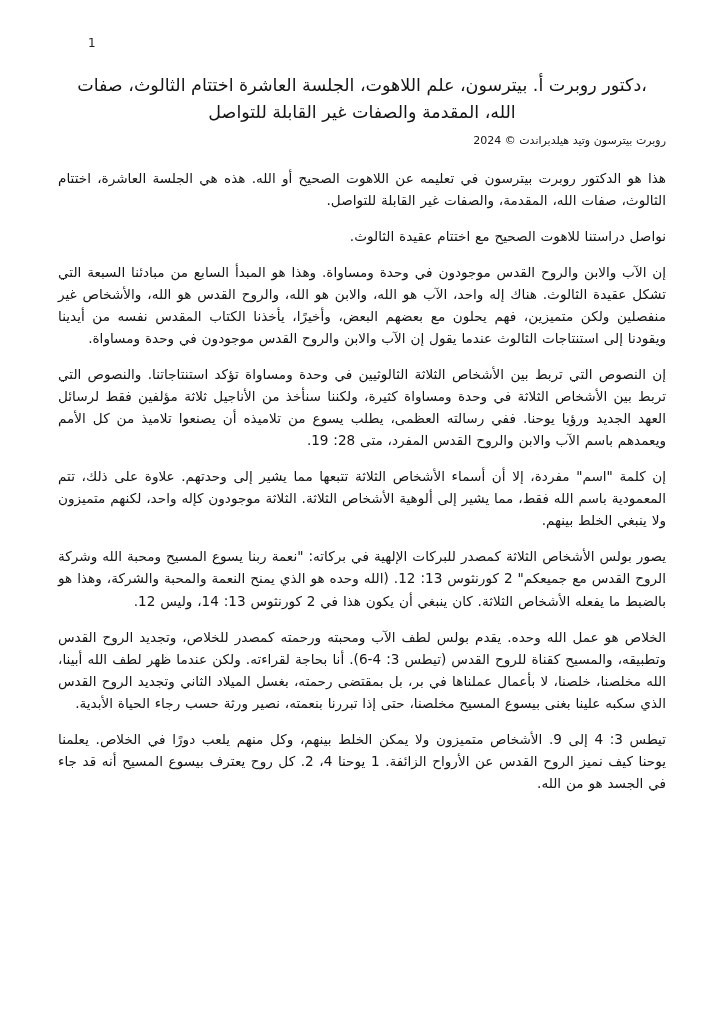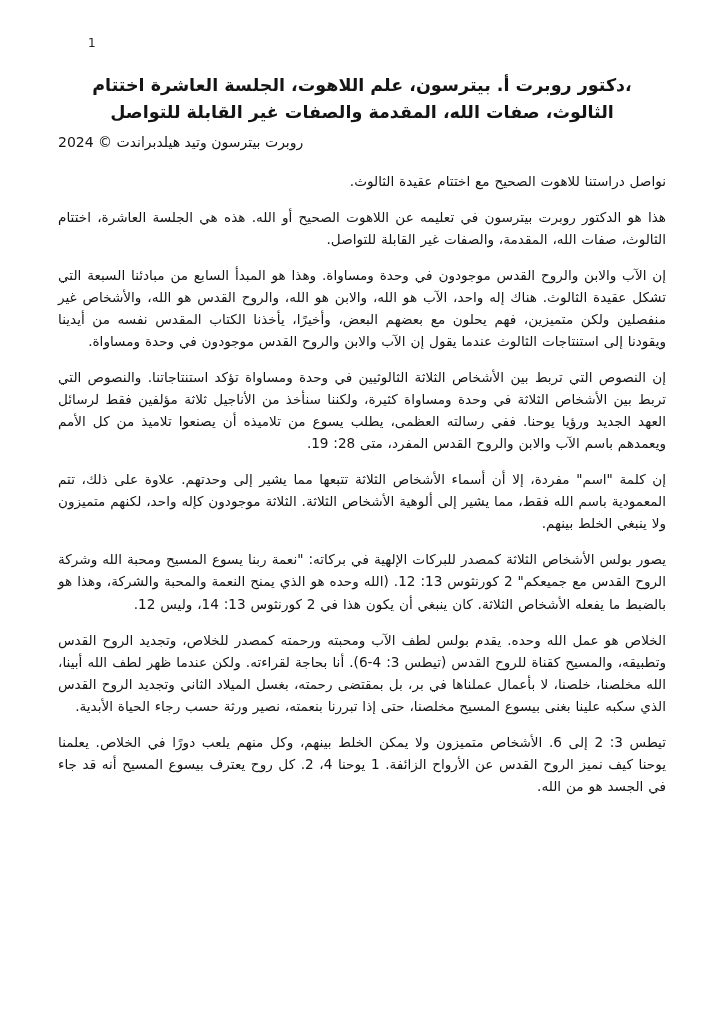--- a/index.html
+++ b/index.html
@@ -19,26 +19,26 @@
     top: 36px;
     left: 88px;
     font-size: 12px;
     color: #222;
     direction: ltr;
   }
   .title {
     margin: 38px 8px 8px 8px;
     text-align: center;
     font-size: 17.5px;
-    font-weight: bold;
+    font-weight: normal;
     line-height: 1.55;
   }
   .byline {
-    text-align: left;
-    font-size: 14px;
+    text-align: right;
+    font-size: 11px;
     margin: 2px 0 20px 0;
   }
   .para {
     font-size: 13.6px;
     line-height: 1.62;
     text-align: justify;
     margin: 0 0 14px 0;
     word-spacing: 0.5px;
   }
 </style>
@@ -46,30 +46,30 @@
 <body>
 
 <div class="page">
 
   <div class="page-number">1</div>
 
   <h1 class="title">،دكتور روبرت أ. بيترسون، علم اللاهوت، الجلسة العاشرة اختتام الثالوث، صفات الله، المقدمة والصفات غير القابلة للتواصل</h1>
 
   <div class="byline">روبرت بيترسون وتيد هيلدبراندت © 2024</div>
 
+  <p class="para">هذا هو الدكتور روبرت بيترسون في تعليمه عن اللاهوت الصحيح أو الله. هذه هي الجلسة العاشرة، اختتام الثالوث، صفات الله، المقدمة، والصفات غير القابلة للتواصل.</p>
+
   <p class="para">نواصل دراستنا للاهوت الصحيح مع اختتام عقيدة الثالوث.</p>
-
-  <p class="para">هذا هو الدكتور روبرت بيترسون في تعليمه عن اللاهوت الصحيح أو الله. هذه هي الجلسة العاشرة، اختتام الثالوث، صفات الله، المقدمة، والصفات غير القابلة للتواصل.</p>
 
   <p class="para">إن الآب والابن والروح القدس موجودون في وحدة ومساواة. وهذا هو المبدأ السابع من مبادئنا السبعة التي تشكل عقيدة الثالوث. هناك إله واحد، الآب هو الله، والابن هو الله، والروح القدس هو الله، والأشخاص غير منفصلين ولكن متميزين، فهم يحلون مع بعضهم البعض، وأخيرًا، يأخذنا الكتاب المقدس نفسه من أيدينا ويقودنا إلى استنتاجات الثالوث عندما يقول إن الآب والابن والروح القدس موجودون في وحدة ومساواة.</p>
 
   <p class="para">إن النصوص التي تربط بين الأشخاص الثلاثة الثالوثيين في وحدة ومساواة تؤكد استنتاجاتنا. والنصوص التي تربط بين الأشخاص الثلاثة في وحدة ومساواة كثيرة، ولكننا سنأخذ من الأناجيل ثلاثة مؤلفين فقط لرسائل العهد الجديد ورؤيا يوحنا. ففي رسالته العظمى، يطلب يسوع من تلاميذه أن يصنعوا تلاميذ من كل الأمم ويعمدهم باسم الآب والابن والروح القدس المفرد، متى 28: 19.</p>
 
   <p class="para">إن كلمة "اسم" مفردة، إلا أن أسماء الأشخاص الثلاثة تتبعها مما يشير إلى وحدتهم. علاوة على ذلك، تتم المعمودية باسم الله فقط، مما يشير إلى ألوهية الأشخاص الثلاثة. الثلاثة موجودون كإله واحد، لكنهم متميزون ولا ينبغي الخلط بينهم.</p>
 
   <p class="para">يصور بولس الأشخاص الثلاثة كمصدر للبركات الإلهية في بركاته: "نعمة ربنا يسوع المسيح ومحبة الله وشركة الروح القدس مع جميعكم" 2 كورنثوس 13: 12. (الله وحده هو الذي يمنح النعمة والمحبة والشركة، وهذا هو بالضبط ما يفعله الأشخاص الثلاثة. كان ينبغي أن يكون هذا في 2 كورنثوس 13: 14، وليس 12.</p>
 
   <p class="para">الخلاص هو عمل الله وحده. يقدم بولس لطف الآب ومحبته ورحمته كمصدر للخلاص، وتجديد الروح القدس وتطبيقه، والمسيح كقناة للروح القدس (تيطس 3: 4-6). أنا بحاجة لقراءته. ولكن عندما ظهر لطف الله أبينا، الله مخلصنا، خلصنا، لا بأعمال عملناها في بر، بل بمقتضى رحمته، بغسل الميلاد الثاني وتجديد الروح القدس الذي سكبه علينا بغنى بيسوع المسيح مخلصنا، حتى إذا تبررنا بنعمته، نصير ورثة حسب رجاء الحياة الأبدية.</p>
 
-  <p class="para">تيطس 3: 2 إلى 6. الأشخاص متميزون ولا يمكن الخلط بينهم، وكل منهم يلعب دورًا في الخلاص. يعلمنا يوحنا كيف نميز الروح القدس عن الأرواح الزائفة. 1 يوحنا 4، 2. كل روح يعترف بيسوع المسيح أنه قد جاء في الجسد هو من الله.</p>
+  <p class="para">تيطس 3: 4 إلى 9. الأشخاص متميزون ولا يمكن الخلط بينهم، وكل منهم يلعب دورًا في الخلاص. يعلمنا يوحنا كيف نميز الروح القدس عن الأرواح الزائفة. 1 يوحنا 4، 2. كل روح يعترف بيسوع المسيح أنه قد جاء في الجسد هو من الله.</p>
 
 
 </div>
 
 </body></html>

